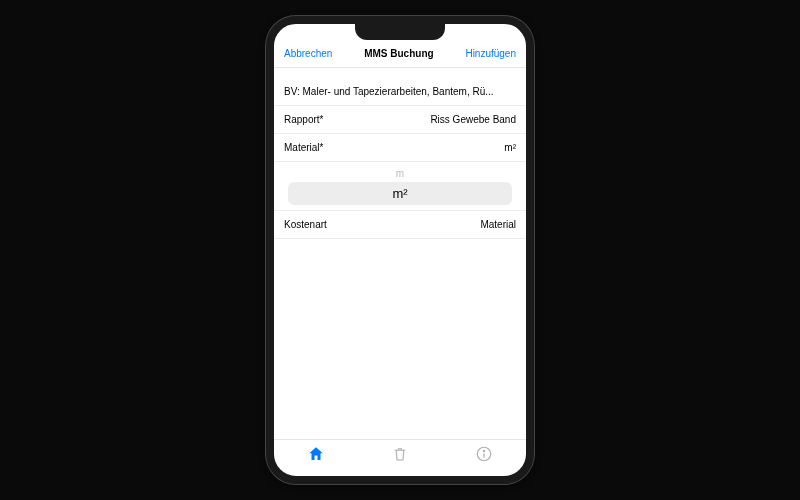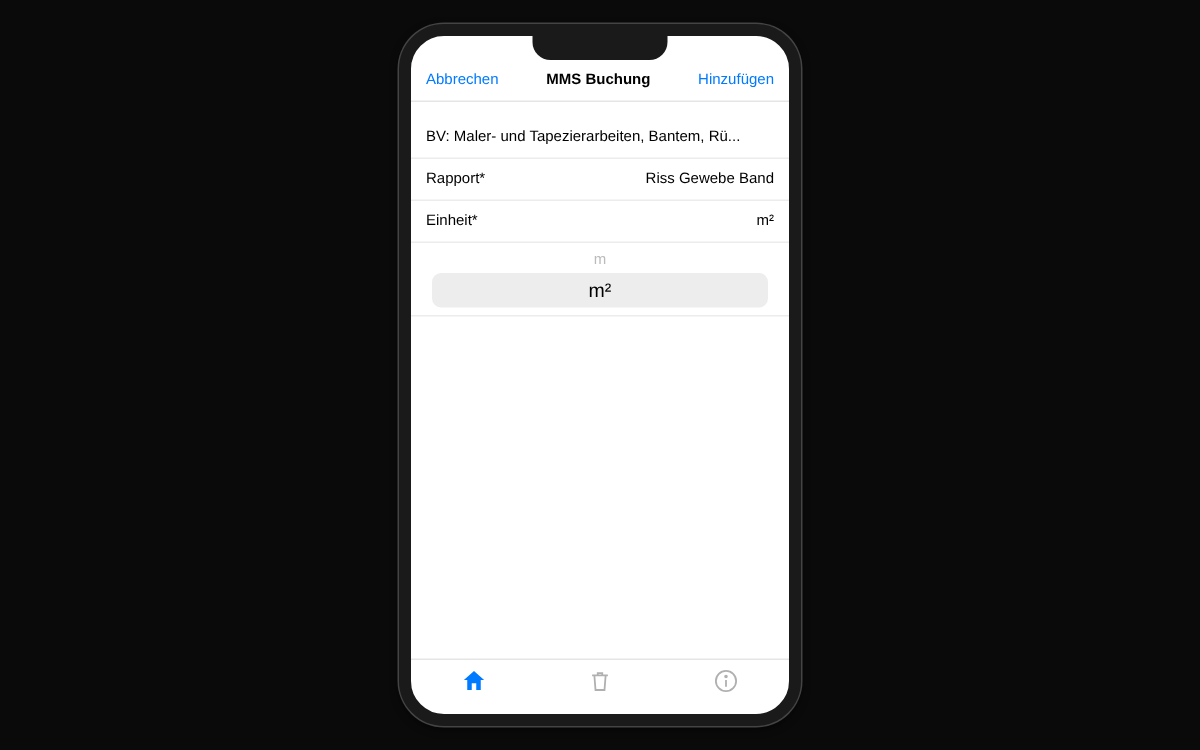--- a/index.html
+++ b/index.html
@@ -129,30 +129,34 @@
 
   <div class="content">
     <div class="row-header">BV: Maler- und Tapezierarbeiten, Bantem, Rü...</div>
 
     <div class="row">
       <span class="row-label">Rapport*</span>
       <span class="row-value">Riss Gewebe Band</span>
     </div>
 
     <div class="row">
-      <span class="row-label">Einheit*</span>
+      <span class="row-label">Material*</span>
       <span class="row-value">m²</span>
     </div>
 
     <div class="picker">
       <div class="picker-item">m</div>
       <div class="picker-item selected">m²</div>
     </div>
 
 
+    <div class="row">
+      <span class="row-label">Kostenart</span>
+      <span class="row-value">Material</span>
+    </div>
 
   </div>
 
   <div class="tab-bar">
     <div class="tab-icon">
       <span>
         <svg viewBox="0 0 24 24" fill="#007aff">
             <path d="M12 3l9 8h-3v9h-4v-6h-4v6H6v-9H3l9-8z"></path>
           </svg>
       </span>

